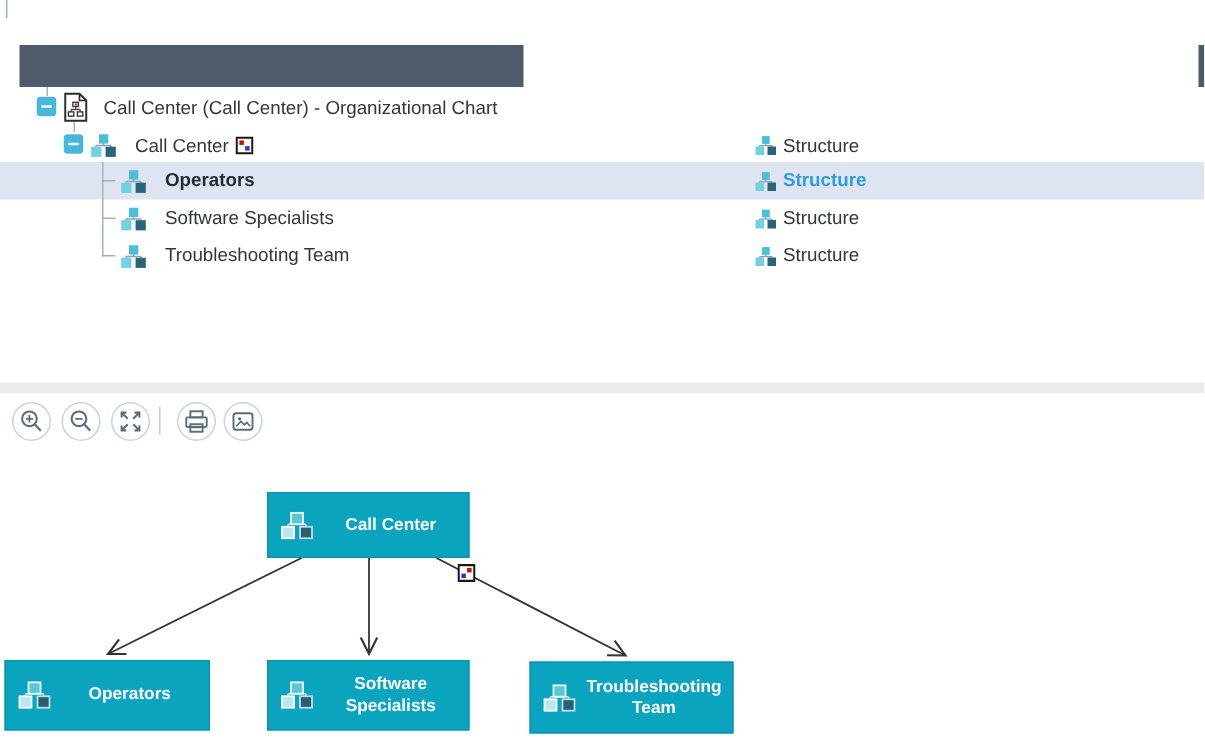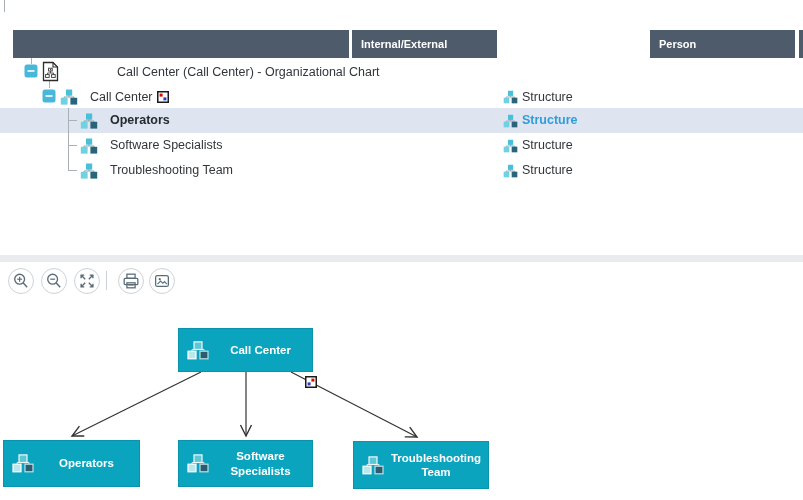--- a/index.html
+++ b/index.html
@@ -36,26 +36,20 @@
   svg { display:block; }
 </style>
 </head>
 <body>
 
 <div class="screen">
 
   <div class="tree-line" style="left:4px; top:0; width:1px; height:12px;"></div>
 
   <div class="hdr-seg" style="left:13px;  width:336px;"></div>
-  <div class="hdr-seg" style="left:352px; width:145px;">
-    <div class="hdr-label">Internal/External</div>
-  </div>
-  <div class="hdr-seg" style="left:650px; width:145px;">
-    <div class="hdr-label">Person</div>
-  </div>
   <div class="hdr-seg" style="left:799px; width:4px;"></div>
 
   <div class="sel-band"></div>
 
   <div class="tree-line" style="left:31px; top:58px; width:1px; height:6px;"></div>
   <div class="tree-line" style="left:49px; top:79px; width:1px; height:9px;"></div>
   <div class="tree-line" style="left:68px; top:108px; width:1px; height:63px;"></div>
   <div class="tree-line" style="left:68px; top:120px; width:9px; height:1px;"></div>
   <div class="tree-line" style="left:68px; top:145px; width:9px; height:1px;"></div>
   <div class="tree-line" style="left:68px; top:170px; width:9px; height:1px;"></div>
@@ -70,21 +64,21 @@
     <svg width="19" height="21" viewBox="0 0 19 21">
       <path d="M2.5,1.5 h9.5 l4.5,4.5 v13.5 h-14 z" fill="#ffffff" stroke="#2b2b2b" stroke-width="1.3"></path>
       <path d="M12,1.5 v4.5 h4.5" fill="none" stroke="#2b2b2b" stroke-width="1.1"></path>
       <path d="M9.5,10 v2 M6.5,12 h6 M6.5,12 v1.5 M12.5,12 v1.5" stroke="#444" stroke-width="0.9" fill="none"></path>
       <rect x="7.6" y="7.2" width="3.6" height="2.8" fill="#fff" stroke="#333" stroke-width="0.9"></rect>
       <rect x="4.6" y="13.6" width="3.6" height="2.8" fill="#fff" stroke="#333" stroke-width="0.9"></rect>
       <rect x="10.6" y="13.6" width="3.6" height="2.8" fill="#fff" stroke="#333" stroke-width="0.9"></rect>
       <rect x="9" y="8" width="1.2" height="1.2" fill="#c81400"></rect>
     </svg>
   </span>
-  <div class="cell-label" style="left:69px; top:60px; height:25px; line-height:25px;margin-left:48px;">Call Center (Call Center) - Organizational Chart</div>
+  <div class="cell-label" style="left:69px; top:60px; height:25px; line-height:25px;">Call Center (Call Center) - Organizational Chart</div>
 
   <span class="abs" style="left:42px; top:89px;">
     <svg width="14" height="14" viewBox="0 0 14 14">
         <rect x="0.5" y="0.5" width="13" height="13" rx="2.5" fill="#49b7da"></rect>
         <rect x="3.5" y="6.2" width="7" height="1.6" fill="#ffffff"></rect>
       </svg>
   </span>
   <span class="abs" style="left:60px; top:89px;">
     <svg width="18" height="16" viewBox="0 0 18 16">
       <path d="M9,5 v3 M4,8 h10 M4,8 v2 M14,8 v2" stroke="#8fa0a8" stroke-width="1" fill="none"></path>

